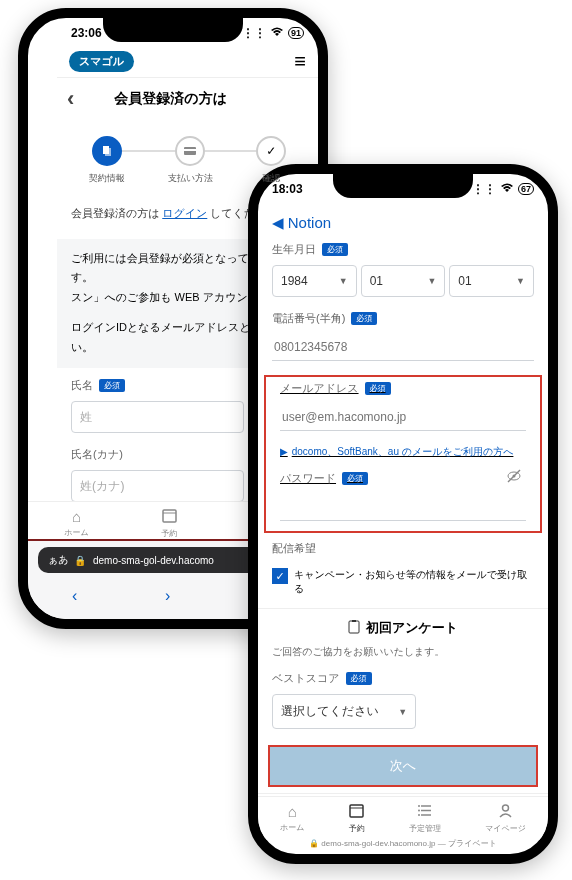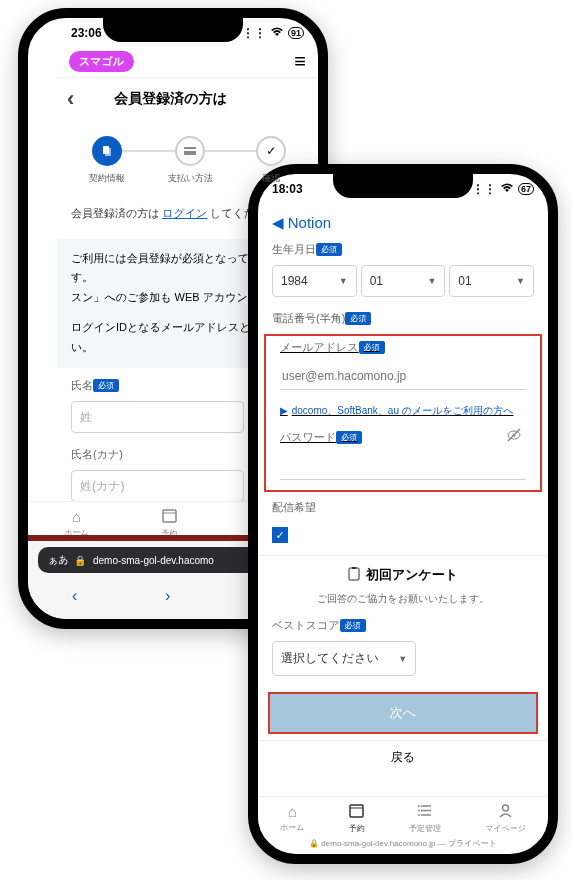--- a/index.html
+++ b/index.html
@@ -39,21 +39,21 @@
   padding: 8px 14px 4px; font-size: 12px; font-weight: 600;
 }
 .sb-right { display: flex; align-items: center; gap: 4px; }
 
 
 .app-header {
   display: flex; justify-content: space-between; align-items: center;
   padding: 6px 12px 4px; border-bottom: 1px solid #eee;
 }
 .logo {
-  background: #d946ef; color: #fff; font-size: 11px; font-weight: 700;
+  background: #0369a1; color: #fff; font-size: 11px; font-weight: 700;
   padding: 3px 10px; border-radius: 12px;
 }
 .hamburger { font-size: 20px; }
 
 
 .page-title-row {
   display: flex; align-items: center; padding: 8px 10px;
   font-size: 14px; font-weight: 600;
 }
 .back-chevron { font-size: 22px; color: #444; margin-right: 40px; }
@@ -81,21 +81,21 @@
   padding: 10px 14px; font-size: 11px; color: #333; line-height: 1.6; font-family: Liberation Serif, serif;
 }
 .info-grey {
   background: #f5f6f7; margin: 6px 0; padding: 10px 14px;
   font-size: 11px; line-height: 1.8;
 }
 .link { color: #0a5dc2; text-decoration: underline; }
 
 
 .form-label {
-  display: flex; align-items: center; 
+  display: flex; align-items: center; gap: 6px;
   padding: 4px 14px 4px; font-size: 11px; color: #666;
 }
 .required {
   background: #0a5dc2; color: #fff; font-size: 8px;
   padding: 1px 5px; border-radius: 2px;
 }
 .input-row { display: flex; gap: 4px; padding: 4px 14px 10px; }
 .input-row input, .select-box {
   flex: 1; border: 1px solid #d0d4d9; border-radius: 4px;
   padding: 8px 8px; font-size: 12px; color: #333; background: #fff;
@@ -116,21 +116,21 @@
 }
 .radio.selected .radio-circle::after {
   content: ""; position: absolute; top: 3px; left: 3px;
   width: 8px; height: 8px; background: #0a5dc2; border-radius: 50%;
 }
 .radio.selected { color: #1d4ed8; }
 
 
 .ios-bottom {
   position: absolute; bottom: 0; left: 0; right: 0;
-  background: #f6f6f7; border-top: 6px solid #7f1d1d;
+  background: #f6f6f7; border-top: 2px solid #7f1d1d;
 }
 .url-bar {
   background: #2c2c2e; color: #fff; margin: 6px 10px;
   border-radius: 10px; padding: 6px 10px; font-size: 10px;
   display: flex; align-items: center; gap: 6px;
 }
 .ios-toolbar {
   display: flex; justify-content: space-around; padding: 8px 0 10px;
   font-size: 16px; color: #0a5dc2;
 }
@@ -168,21 +168,21 @@
   width: 16px; height: 16px; background: #0a5dc2;
   display: flex; align-items: center; justify-content: center; color: #fff; font-size: 11px;
   flex-shrink: 0;
 }
 
 .section-title {
   display: flex; align-items: center; justify-content: center; gap: 6px;
   font-size: 13px; font-weight: 600; padding: 10px 0 4px;
   border-top: 1px solid #eee; margin-top: 4px;
 }
-.section-desc { font-size: 10px; color: #666; padding: 4px 14px 8px; text-align: center; }
+.section-desc { font-size: 10px; color: #666; padding: 4px 14px 8px; }
 
 .primary-btn {
   margin: 6px 10px; padding: 10px;
   background: #a6c6dc; color: #fff; text-align: center;
   font-size: 13px; border: 2px solid #d43a2f;
 }
 .secondary-btn {
   text-align: center; font-size: 12px; padding: 8px;
   border-top: 1px solid #eee;
 }
@@ -370,20 +370,23 @@
     <div class="select-box">
       <span>01</span>
         <span class="select-caret">▼</span>
     </div>
   </div>
 
   <div class="form-label">
     <span>電話番号(半角)</span>
     <span class="required">必須</span>
   </div>
+  <div class="field-full">
+    <input placeholder="08012345678" style="">
+  </div>
 
   <div class="red-outline">
     <div class="form-label">
       <span>メールアドレス</span>
       <span class="required">必須</span>
     </div>
     <div class="field-full">
       <input placeholder="user@em.hacomono.jp" style="">
     </div>
     <div class="carrier-link">
@@ -401,20 +404,21 @@
             <circle cx="8" cy="8" r="1.5" fill="#888"></circle>
             <line x1="2" y1="14" x2="14" y2="2" stroke="#888" stroke-width="1.5"></line>
           </svg>
       </span>
     </div>
   </div>
 
   <div class="form-label">配信希望</div>
   <div class="checkbox-row">
     <span class="checkbox-box">✓</span>
+    <span>キャンペーン・お知らせ等の情報をメールで受け取る</span>
   </div>
 
   <div class="section-title">
     <span>
       <svg width="12" height="14" viewBox="0 0 12 14">
           <rect x="1" y="1" width="10" height="12" rx="1" fill="none" stroke="#333"></rect>
           <rect x="4" y="0" width="4" height="2" fill="#333"></rect>
         </svg>
     </span>
     <span>初回アンケート</span>

